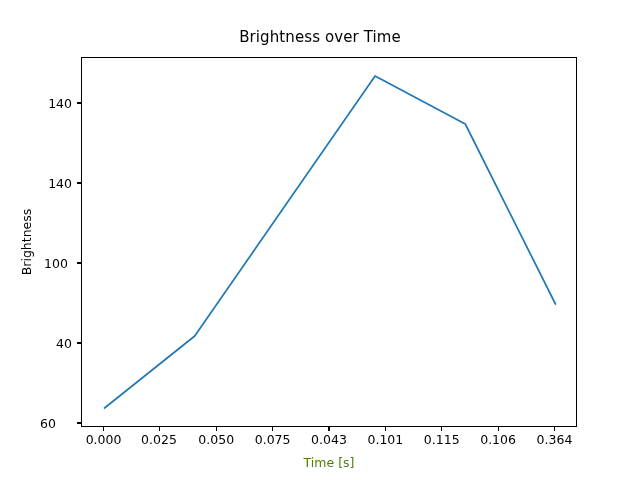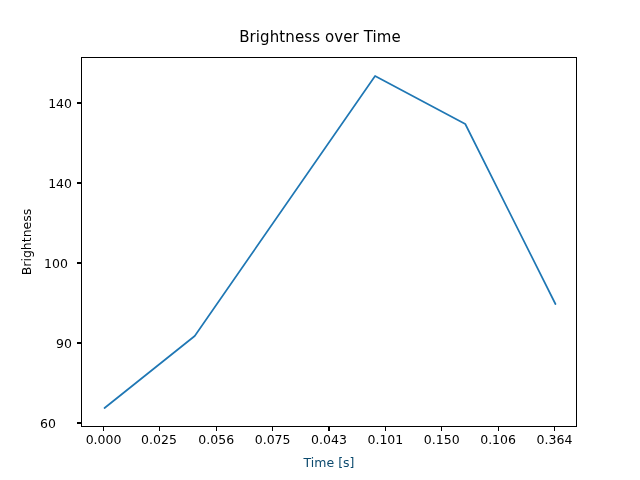--- a/index.html
+++ b/index.html
@@ -76,21 +76,21 @@
     height: 1.1px;
     background: #000000;
   }
   #xlabel {
     position: absolute;
     left: 81px;
     top: 455px;
     width: 496px;
     text-align: center;
     font-size: 12.5px;
-    color: #0c4a6e;
+    color: #4d7c0f;
   }
   #ylabel {
     position: absolute;
     left: 0;
     top: 242px;
     width: 0;
     height: 0;
     font-size: 12.5px;
     color: #000000;
   }
@@ -115,39 +115,39 @@
       <polyline id="data-line" fill="none" stroke="#1f77b4" stroke-width="1.7" stroke-linejoin="round" stroke-linecap="round" points="22.55,350.00 112.73,278.00 293.09,18.00 383.27,66.00 473.45,246.00"></polyline>
     </svg>
   </div>
 
   <div id="x-ticks">
       <div class="xtick-mark" style="left: 102.995px;"></div>
       <div class="tick-label xtick-label" style="left: 103.545px;">0.000</div>
       <div class="xtick-mark" style="left: 159.359px;"></div>
       <div class="tick-label xtick-label" style="left: 159px;">0.025</div>
       <div class="xtick-mark" style="left: 215.723px;"></div>
-      <div class="tick-label xtick-label" style="left: 216.273px;">0.056</div>
+      <div class="tick-label xtick-label" style="left: 216.273px;">0.050</div>
       <div class="xtick-mark" style="left: 272.086px;"></div>
       <div class="tick-label xtick-label" style="left: 272.636px;">0.075</div>
       <div class="xtick-mark" style="left: 328.45px;"></div>
       <div class="tick-label xtick-label" style="left: 329px;">0.043</div>
       <div class="xtick-mark" style="left: 384.814px;"></div>
       <div class="tick-label xtick-label" style="left: 385.364px;">0.101</div>
       <div class="xtick-mark" style="left: 441.177px;"></div>
-      <div class="tick-label xtick-label" style="left: 441.727px;">0.150</div>
+      <div class="tick-label xtick-label" style="left: 441.727px;">0.115</div>
       <div class="xtick-mark" style="left: 497.541px;"></div>
       <div class="tick-label xtick-label" style="left: 498.091px;">0.106</div>
       <div class="xtick-mark" style="left: 553.905px;"></div>
       <div class="tick-label xtick-label" style="left: 554.455px;">0.364</div>
     </div>
   <div id="y-ticks">
       <div class="ytick-mark" style="top: 422.45px;"></div>
       <div class="tick-label ytick-label" style="top: 423px; left: 24px; width: 32px;">60</div>
       <div class="ytick-mark" style="top: 342.45px;"></div>
-      <div class="tick-label ytick-label" style="top: 343px; left: 40px; width: 32px;">90</div>
+      <div class="tick-label ytick-label" style="top: 343px; left: 40px; width: 32px;">40</div>
       <div class="ytick-mark" style="top: 262.45px;"></div>
       <div class="tick-label ytick-label" style="top: 263px; left: 40px; width: 32px; text-align: center;">100</div>
       <div class="ytick-mark" style="top: 182.45px;"></div>
       <div class="tick-label ytick-label" style="top: 183px; left: 40px; width: 32px;">140</div>
       <div class="ytick-mark" style="top: 102.45px;"></div>
       <div class="tick-label ytick-label" style="top: 103px; left: 40px; width: 32px;">140</div>
     </div>
 
   <div id="xlabel">Time [s]</div>
   <div id="ylabel">

